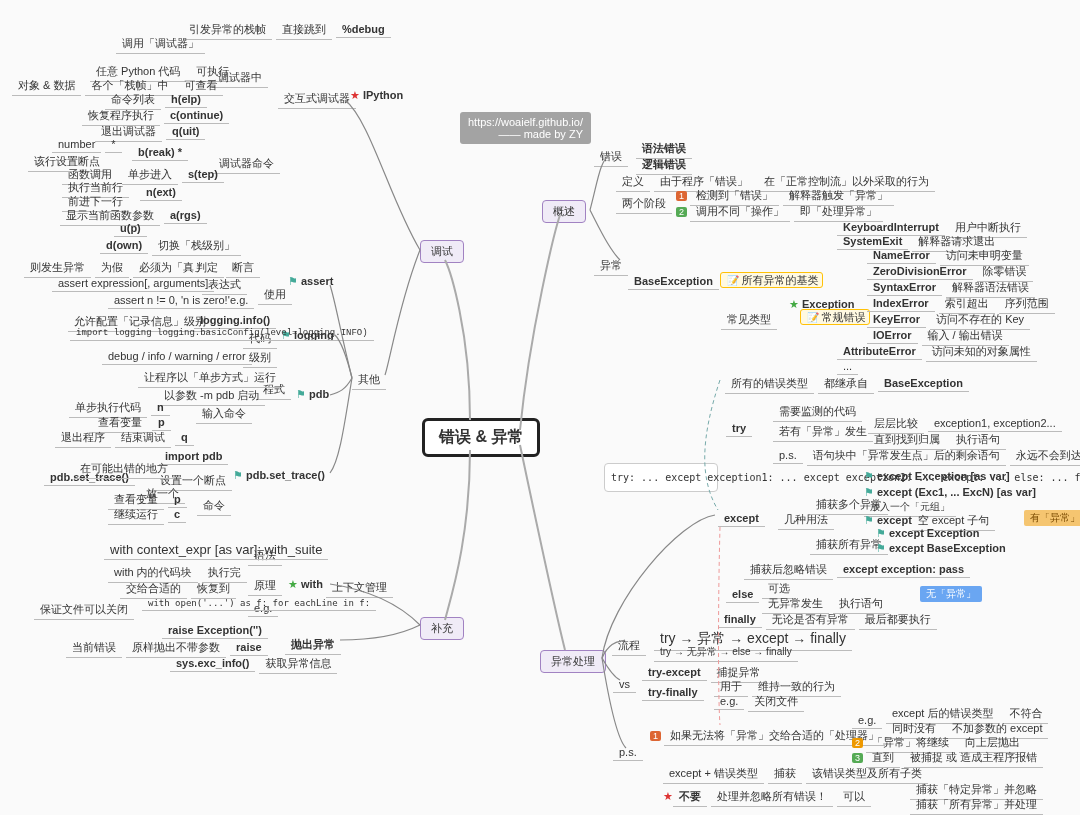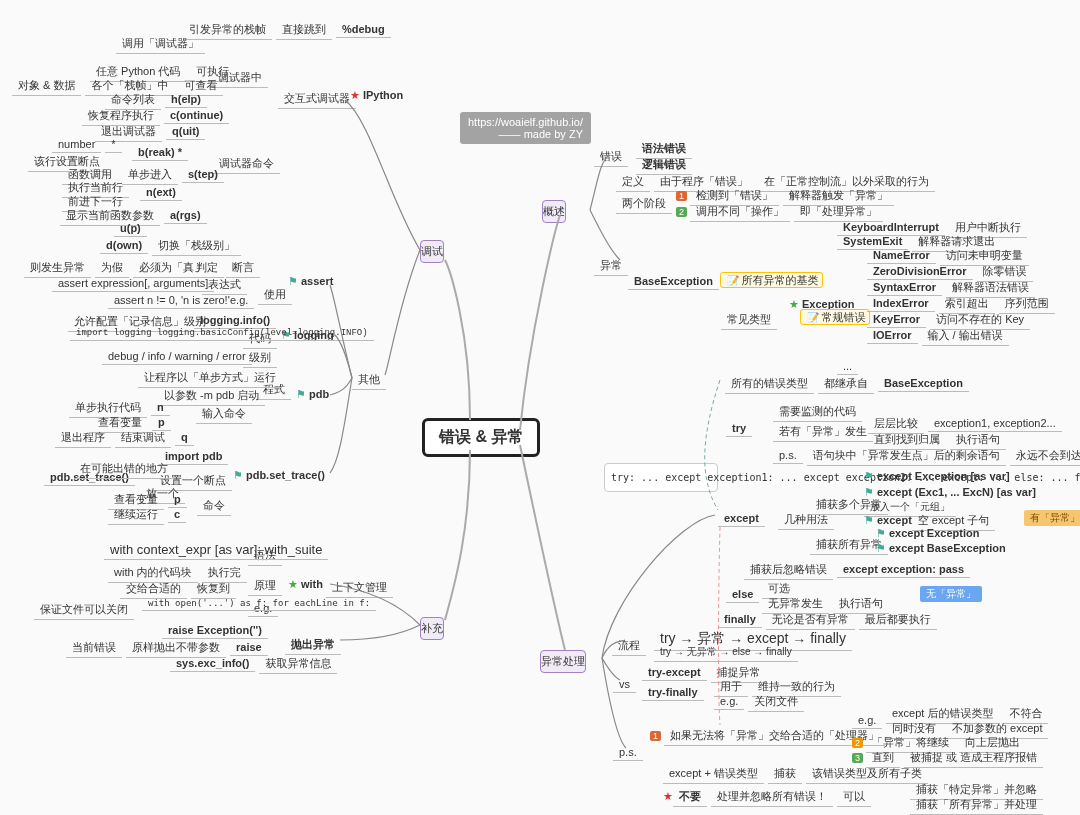--- a/index.html
+++ b/index.html
@@ -1,20 +1,20 @@
 <!DOCTYPE html>
 <html><head>
 <meta charset="utf-8">
 <style>
   html,body{margin:0;padding:0;background:#fff;font-family:"Microsoft YaHei",Arial,sans-serif;font-size:11px;color:#333}
   #canvas{position:relative;width:1080px;height:815px;background:#fafafa}
   .nd{position:absolute;white-space:nowrap}
   .cell{display:inline-block;border-bottom:1px solid #bbb;padding:2px 6px;margin-right:4px}
   .root{border:3px solid #222;border-radius:6px;background:#fff;padding:6px 14px;font-size:16px;font-weight:bold}
-  .purple{border:1px solid #a182c2;background:#f0ebf7;border-radius:4px;padding:3px 0}
+  .purple{border:1px solid #a182c2;background:#f0ebf7;border-radius:4px;padding:3px 10px}
   .mark{display:inline-block;font-size:9px;color:#fff;border-radius:2px;padding:0 3px;margin-right:3px}
   .m-red{background:#d63}.m-green{background:#5a5}.m-orange{background:#e90}
   .note{display:inline-block;color:#e90;font-size:10px;margin:0 2px}
   .flag{color:#4a9}.star-r{color:#d33}.star-g{color:#4a4}
   .hili{border:1px solid #ffc107;background:#fff9e1;border-radius:3px;padding:1px 4px}
   .code{border:1px solid #ccc;border-radius:4px;padding:6px;font-family:monospace;font-size:10px;line-height:1.5;background:#fff}
   .tag{display:inline-block;padding:1px 6px;border-radius:2px;font-size:10px;color:#fff;background:#6aa6f2}
   .wm{position:absolute;left:460px;top:112px;background:rgba(0,0,0,.35);color:#fff;font-size:11px;padding:4px 8px;border-radius:3px}
 </style>
 </head>
@@ -135,20 +135,21 @@
   <div class="nd" style="left:800px;top:310px"><span class="hili"><span class="note">📝</span><span>常规错误</span></span></div>
 
   <div class="nd" style="left:837px;top:218px"><b class="cell">KeyboardInterrupt</b><span class="cell">用户中断执行</span></div>
   <div class="nd" style="left:837px;top:232px"><b class="cell">SystemExit</b><span class="cell">解释器请求退出</span></div>
   <div class="nd" style="left:867px;top:246px"><b class="cell">NameError</b><span class="cell">访问未申明变量</span></div>
   <div class="nd" style="left:867px;top:262px"><b class="cell">ZeroDivisionError</b><span class="cell">除零错误</span></div>
   <div class="nd" style="left:867px;top:278px"><b class="cell">SyntaxError</b><span class="cell">解释器语法错误</span></div>
   <div class="nd" style="left:867px;top:294px"><b class="cell">IndexError</b><span class="cell">索引超出</span><span class="cell">序列范围</span></div>
   <div class="nd" style="left:867px;top:310px"><b class="cell">KeyError</b><span class="cell">访问不存在的 Key</span></div>
   <div class="nd" style="left:867px;top:326px"><b class="cell">IOError</b><span class="cell">输入 / 输出错误</span></div>
+  <div class="nd" style="left:837px;top:342px"><b class="cell">AttributeError</b><span class="cell">访问未知的对象属性</span></div>
   <div class="nd" style="left:837px;top:358px"><span class="cell">...</span></div>
   <div class="nd" style="left:725px;top:374px"><span class="cell">所有的错误类型</span><span class="cell">都继承自</span><b class="cell">BaseException</b></div>
   <div class="nd" style="left:721px;top:310px"><span class="cell">常见类型</span></div>
 
   <div class="nd code" style="left:604px;top:463px;width:100px">try:
    ...
 except exception1:
    ...
 except exception2:
    ...

